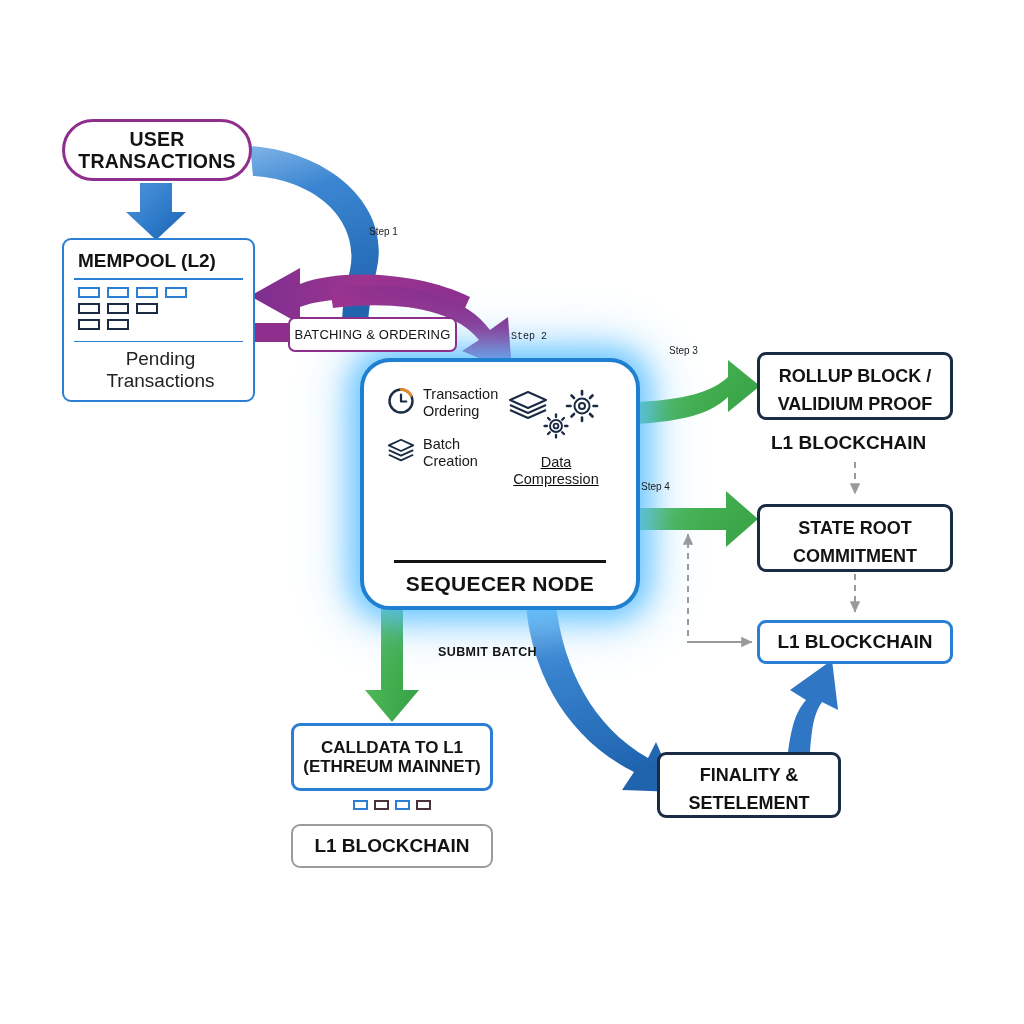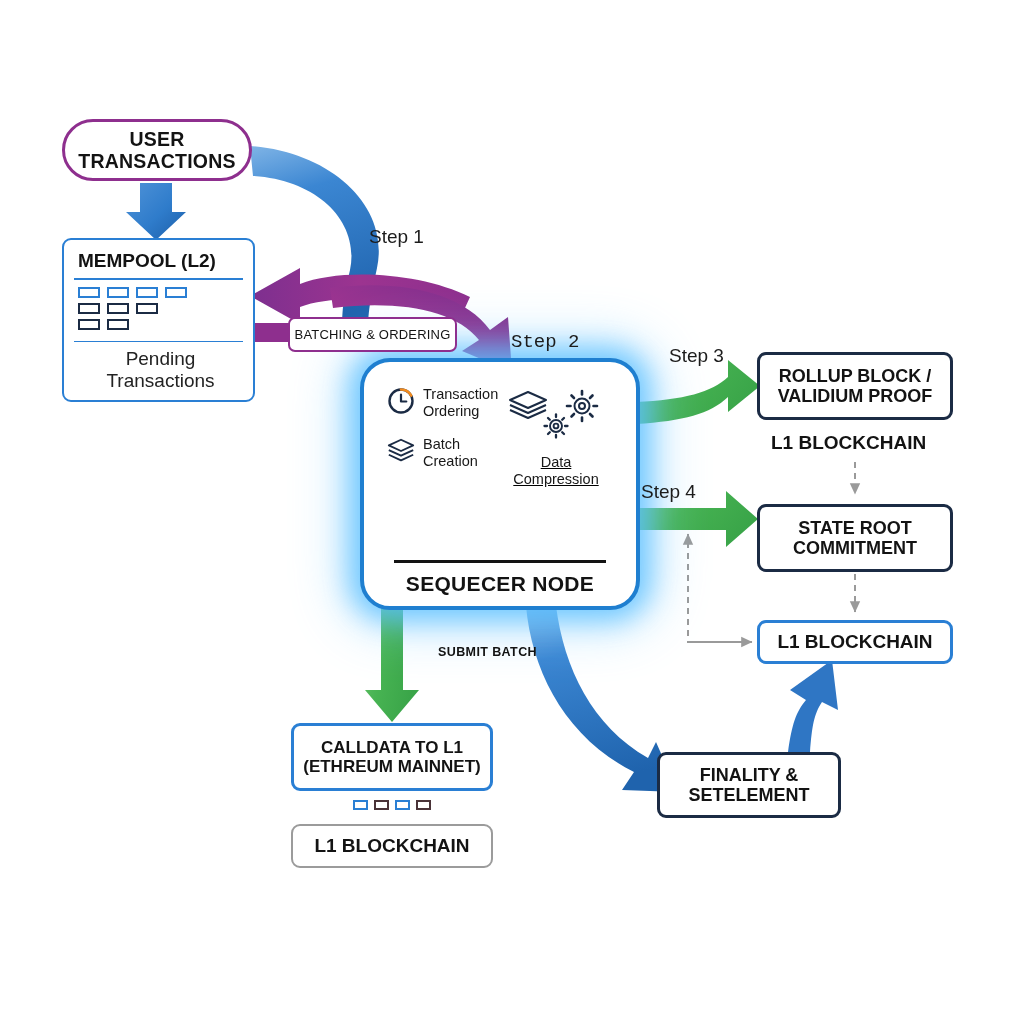--- a/index.html
+++ b/index.html
@@ -66,32 +66,32 @@
     border:3px solid #2a7fd4;border-radius:9px;z-index:7;}
   .box-final{left:657px;top:752px;width:184px;height:66px;
     border:3px solid #1b2b44;border-radius:9px;z-index:7;}
   .box-calldata{left:291px;top:723px;width:202px;height:68px;
     border:3px solid #2a7fd4;border-radius:9px;z-index:7;}
   .box-l1bottom{left:291px;top:824px;width:202px;height:44px;
     border:2.5px solid #9b9b9b;border-radius:9px;z-index:7;}
 
   .node .t{font-weight:bold;color:#131313;line-height:1.12;}
   .t17{font-size:17px;}
-  .t18{font-size:18px;}
+  .t18{font-size:18px;margin-top:8px;}
   .t19{font-size:19px;}
 
   
   .chipstrip{position:absolute;left:291px;top:796px;width:202px;height:18px;
     display:flex;justify-content:center;align-items:center;gap:6px;z-index:7;}
   .chipstrip .c{width:15px;height:10px;box-sizing:border-box;border:2px solid #2a7fd4;}
   .chipstrip .c.d{border-color:#4a3338;}
 
   
   .cap{position:absolute;color:#1c1c1c;z-index:10;white-space:nowrap;}
-  .cap-step{font-size:19px;}
+  .cap-step{font-size:10px;}
   .cap-l1mid{font-size:19px;font-weight:bold;color:#131313;}
   .cap-submit{font-size:12.5px;font-weight:bold;letter-spacing:.4px;color:#131313;}
 
   
   .pill-batch{position:absolute;left:288px;top:317px;width:165px;height:31px;
     border:2.5px solid #8e2f8e;border-radius:7px;background:#fff;
     display:flex;align-items:center;justify-content:center;z-index:11;}
   .pill-batch span{font-size:13px;font-weight:normal;letter-spacing:.2px;color:#131313;}
 </style>
 </head>

